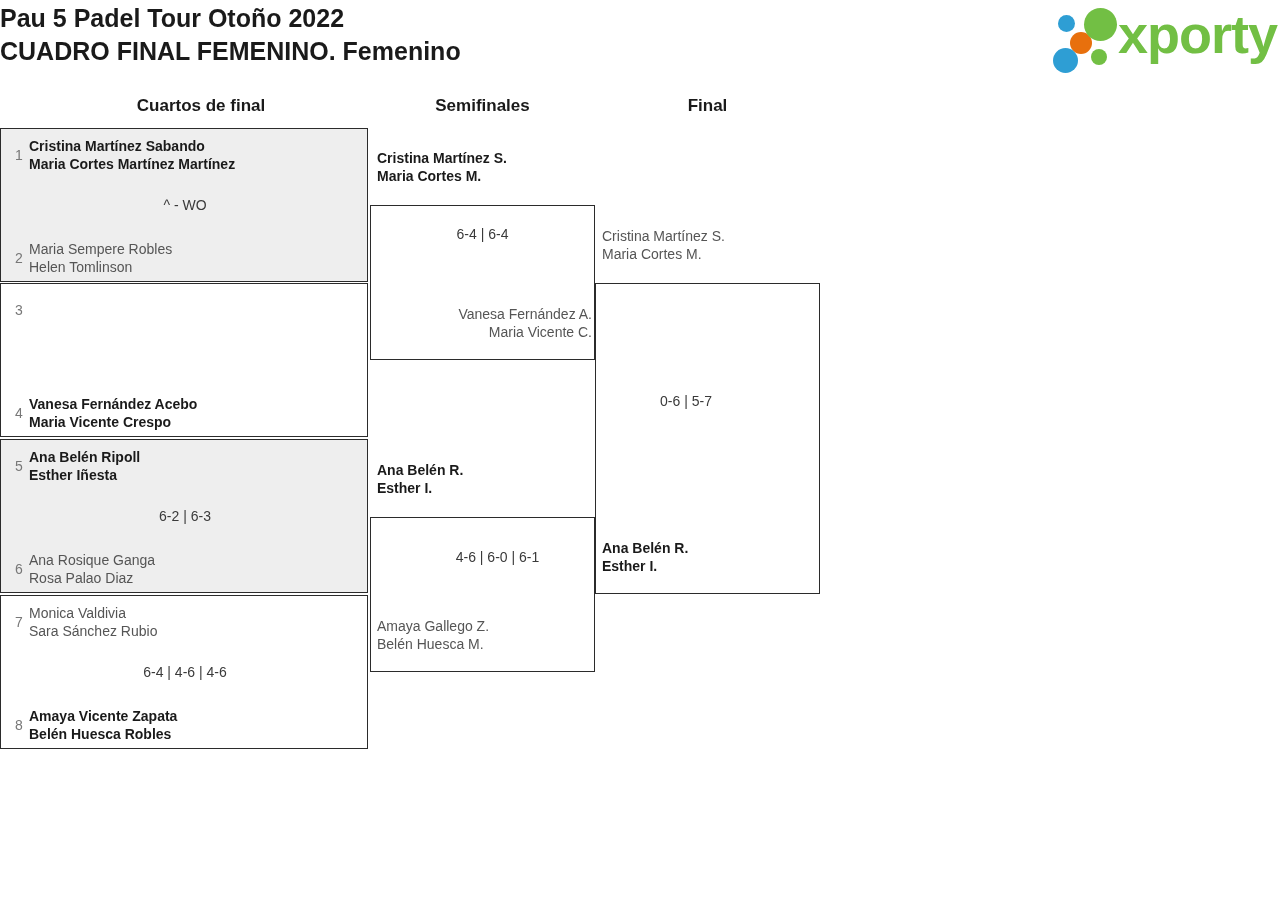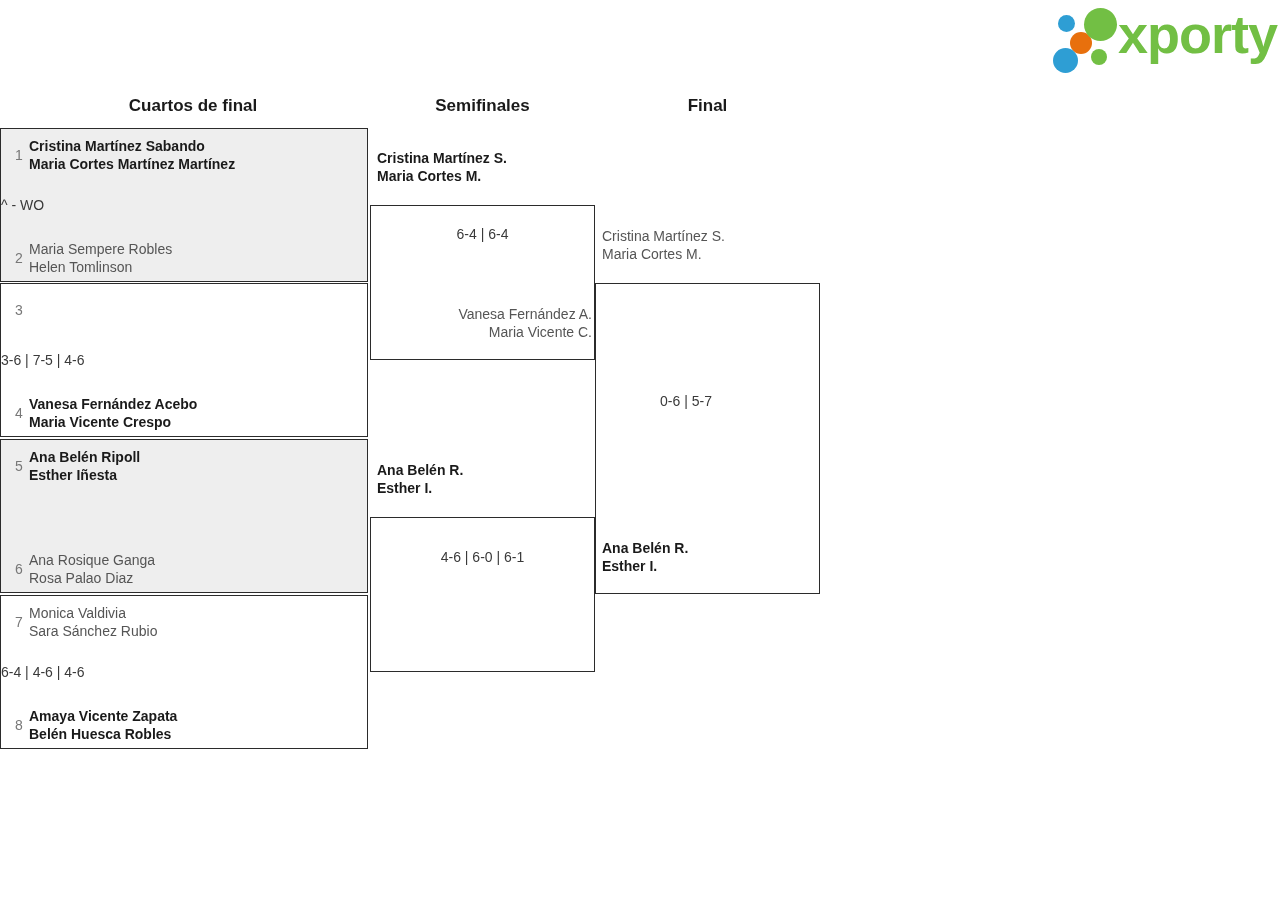--- a/index.html
+++ b/index.html
@@ -65,21 +65,21 @@
 
   
   .round-header {
     position: absolute;
     top: 96px;
     font-size: 17px;
     font-weight: bold;
     text-align: center;
     color: #1a1a1a;
   }
-  #round-header-0 { left: 8px;   width: 370px; }
+  #round-header-0 { left: 16px;   width: 370px; }
   #round-header-1 { left: 370px; width: 225px; }
   #round-header-2 { left: 595px; width: 225px; }
 
   
   #bracket {
     position: absolute;
     left: 0; top: 128px;
     width: 900px;
     height: 640px;
   }
@@ -120,20 +120,21 @@
   .names { line-height: 18px; }
   .player { font-size: 14px; white-space: nowrap; }
   .winner .player { font-weight: bold; color: #1a1a1a; }
   .loser  .player { font-weight: normal; color: #555555; }
 
   .qf-score {
     position: absolute;
     left: 0;
     top: 68px;
     width: 368px;
+    text-align: center;
     font-size: 14px;
     color: #3a3a3a;
   }
 
   
   .sf-box {
     position: absolute;
     left: 370px;
     width: 225px;
     border: 1px solid #2b2b2b;
@@ -156,21 +157,21 @@
 
   .sf-score {
     position: absolute;
     left: 370px;
     width: 225px;
     text-align: center;
     font-size: 14px;
     color: #3a3a3a;
   }
   #sf-0-score { top: 98px; }
-  #sf-1-score { top: 421px; }
+  #sf-1-score { top: 421px; margin-left: 15px; }
 
   
   #final-box {
     position: absolute;
     left: 595px;
     top: 155px;
     width: 225px;
     height: 311px;
     border: 1px solid #2b2b2b;
     box-sizing: border-box;
@@ -192,20 +193,24 @@
     text-align: center;
     font-size: 14px;
     color: #3a3a3a;
   }
 </style>
 </head>
 <body>
 
 <div id="header">
 
+  <div id="title-block">
+    <div class="title-line">Pau 5 Padel Tour Otoño 2022</div>
+    <div class="title-line">CUADRO FINAL FEMENINO. Femenino</div>
+  </div>
 
   <div id="logo">
     <div id="logo-dots">
       <span class="dot dot-blue-sm"></span>
       <span class="dot dot-orange"></span>
       <span class="dot dot-blue-lg"></span>
       <span class="dot dot-green-lg"></span>
       <span class="dot dot-green-sm"></span>
     </div>
     <div id="logo-word">xporty</div>
@@ -234,38 +239,38 @@
         <div class="player">Maria Sempere Robles</div>
         <div class="player">Helen Tomlinson</div>
       </span>
     </div>
   </div>
 
   <div class="qf-match plain" id="qf-1">
     <div class="team team-top loser">
       <span class="seed">3</span>
     </div>
-    <div class="qf-score">3-6 | 7-5 | 4-6</div>
     <div class="team team-bottom winner">
       <span class="seed">4</span>
       <span class="names">
         <div class="player">Vanesa Fernández Acebo</div>
         <div class="player">Maria Vicente Crespo</div>
       </span>
     </div>
   </div>
 
   <div class="qf-match shaded" id="qf-2">
     <div class="team team-top winner">
       <span class="seed">5</span>
       <span class="names">
         <div class="player">Ana Belén Ripoll</div>
         <div class="player">Esther Iñesta</div>
       </span>
     </div>
+    <div class="qf-score">6-2 | 6-3</div>
     <div class="team team-bottom loser">
       <span class="seed">6</span>
       <span class="names">
         <div class="player">Ana Rosique Ganga</div>
         <div class="player">Rosa Palao Diaz</div>
       </span>
     </div>
   </div>
 
   <div class="qf-match plain" id="qf-3">
@@ -297,20 +302,24 @@
   <div class="sf-team loser" id="sf-0-bottom">
     <div class="player">Vanesa Fernández A.</div>
     <div class="player">Maria Vicente C.</div>
   </div>
 
   <div class="sf-team winner" id="sf-1-top">
     <div class="player">Ana Belén R.</div>
     <div class="player">Esther I.</div>
   </div>
   <div class="sf-score" id="sf-1-score">4-6 | 6-0 | 6-1</div>
+  <div class="sf-team loser" id="sf-1-bottom">
+    <div class="player">Amaya Gallego Z.</div>
+    <div class="player">Belén Huesca M.</div>
+  </div>
 
   <div id="final-box"></div>
 
   <div class="final-team loser" id="final-top">
     <div class="player">Cristina Martínez S.</div>
     <div class="player">Maria Cortes M.</div>
   </div>
   <div id="final-score">0-6 | 5-7</div>
   <div class="final-team winner" id="final-bottom">
     <div class="player">Ana Belén R.</div>

